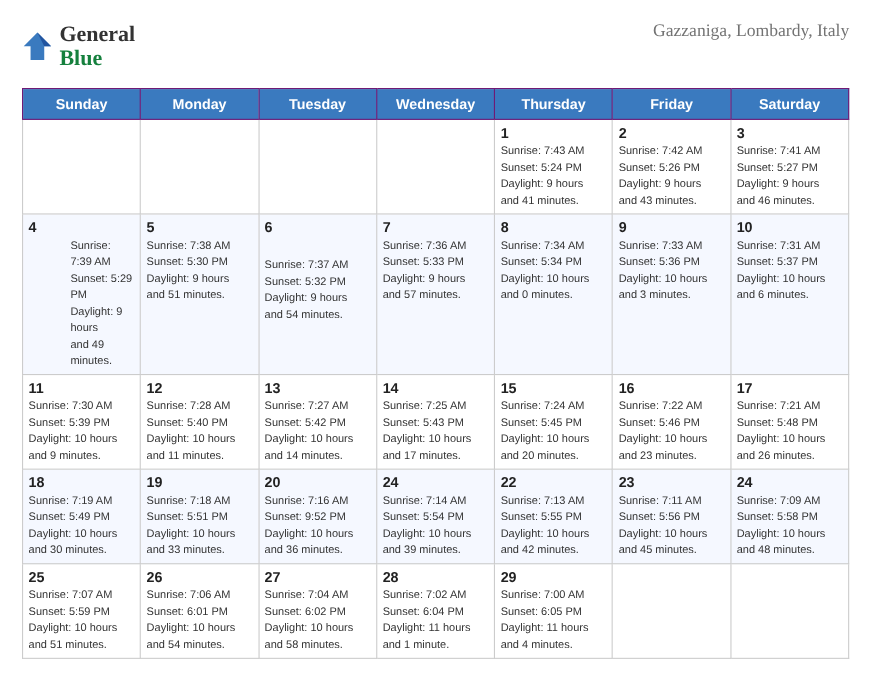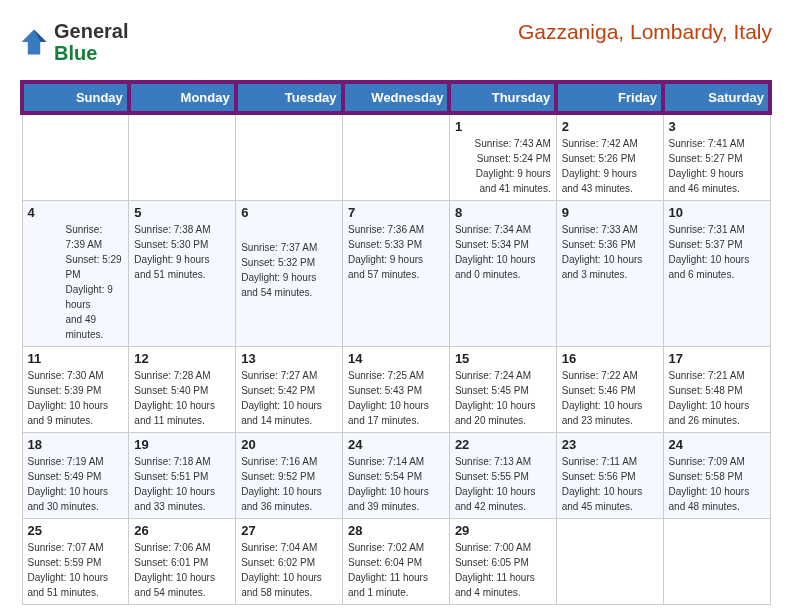--- a/index.html
+++ b/index.html
@@ -8,20 +8,21 @@
       background: #fff;
       width: 792px;
       min-height: 612px;
       padding: 20px;
     }
     .header {
       display: flex;
       justify-content: space-between;
       align-items: flex-start;
       margin-bottom: 16px;
+      font-family: Liberation Serif, serif;
     }
     .logo {
       display: flex;
       align-items: center;
       gap: 6px;
     }
     .logo-text {
       font-size: 20px;
       font-weight: bold;
       color: #333;
@@ -36,36 +37,36 @@
     }
     .title-block {
       text-align: right;
     }
     .month-year {
       font-size: 32px;
       font-weight: bold;
       color: #333;
     }
     .location {
-      font-size: 21px;
-      color: #c2410c;
+      font-size: 16px;
+      color: #737373;
     }
     .calendar {
       width: 100%;
       border-collapse: collapse;
       table-layout: fixed;
     }
     .calendar th {
       background: #3a7abf;
       color: #fff;
       font-size: 13px;
       font-weight: bold;
       padding: 6px 4px;
-      text-align: right;
-      border: 4px solid #701a75;
+      text-align: center;
+      border: 1px solid #701a75;
     }
     .calendar td {
       vertical-align: top;
       border: 1px solid #ccc;
       padding: 4px 5px;
       font-size: 10.5px;
       color: #333;
       min-height: 80px;
       background: #fff;
     }
@@ -119,21 +120,21 @@
       </tr>
   </thead>
   <tbody id="calendar-body">
   <tr>
         <td class="empty-cell"></td>
         <td class="empty-cell"></td>
         <td class="empty-cell"></td>
         <td class="empty-cell"></td>
         <td>
           <div class="day-num">1</div>
-          <div class="day-info" style="white-space: pre-line; text-align: right;">Sunrise: 7:43 AM
+          <div class="day-info" style="white-space: pre-line;">Sunrise: 7:43 AM
 Sunset: 5:24 PM
 Daylight: 9 hours
 and 41 minutes.</div>
         </td>
         <td>
           <div class="day-num">2</div>
           <div class="day-info" style="white-space: pre-line;">Sunrise: 7:42 AM
 Sunset: 5:26 PM
 Daylight: 9 hours
 and 43 minutes.</div>

